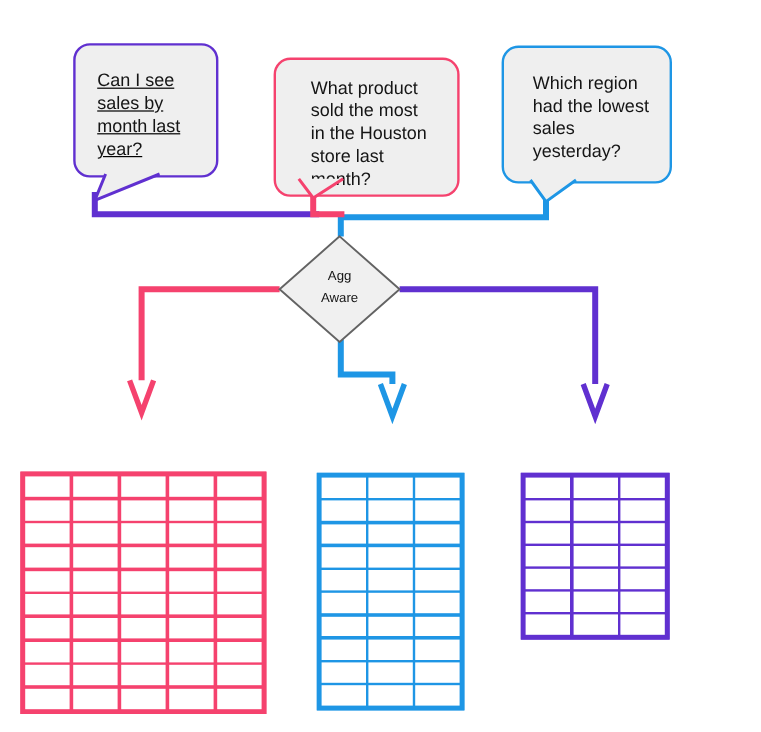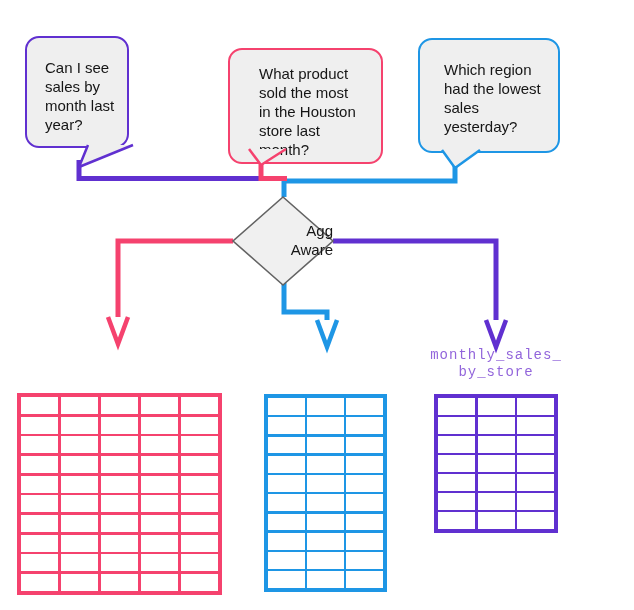--- a/index.html
+++ b/index.html
@@ -5,38 +5,38 @@
   html,body{margin:0;padding:0;background:#fff;}
   .canvas{
     position:relative;width:634px;height:610px;background:#ffffff;overflow:hidden;
     font-family:"Liberation Sans",sans-serif;
   }
   
   .bubble{
     position:absolute;box-sizing:border-box;background:var(--bubble-fill);
     border-radius:14px;z-index:1;
   }
-  .bubble-purple{left:25px;top:36px;width:104px;height:112px;border:2.5px solid var(--purple);padding:20px 8px 0 18px;}
+  .bubble-purple{left:61px;top:36px;width:121px;height:112px;border:2.5px solid var(--purple);padding:20px 8px 0 18px;text-decoration:underline;}
   .bubble-pink{left:228px;top:36px;width:155px;height:116px;border:2.5px solid var(--pink);padding:14px 6px 0 29px;margin-top:12px;}
   .bubble-blue{left:418px;top:38px;width:142px;height:115px;border:2.5px solid var(--blue);padding:20px 8px 0 24px;}
   .bubble-text{
     font-size:15px;line-height:19px;color:#151515;white-space:pre-line;letter-spacing:0px;
   }
   
   svg.wires{position:absolute;left:0;top:0;z-index:2;pointer-events:none;}
   .line{fill:none;stroke-width:5;}
   .tail{fill:var(--bubble-fill);stroke-width:2.5;stroke-linejoin:round;}
   .arrow{fill:#ffffff;stroke-width:4.5;stroke-linejoin:miter;}
   .stroke-purple{stroke:var(--purple);}
   .stroke-pink{stroke:var(--pink);}
   .stroke-blue{stroke:var(--blue);}
   .diamond{fill:var(--diamond-fill);stroke:var(--diamond-stroke);stroke-width:1.6;}
   .diamond-label{
     position:absolute;left:233px;top:221px;width:100px;z-index:3;
-    text-align:right;font-size:15px;line-height:19px;color:#151515;white-space:pre-line;
+    text-align:center;font-size:11px;line-height:19px;color:#151515;white-space:pre-line;
   }
   
   .tbl-label{
     position:absolute;z-index:1;width:170px;text-align:center;
     font-family:"Liberation Mono",monospace;font-size:14px;line-height:16.5px;
     letter-spacing:1px;white-space:pre-line;
   }
   .lbl-pink{left:35px;top:360px;color:var(--pink-light);}
   .lbl-blue{left:242px;top:347px;color:var(--blue-light);}
   .lbl-purple{left:411px;top:347px;color:var(--purple-light);}
@@ -176,22 +176,20 @@
       <div class="cell"></div>
       <div class="cell"></div>
       <div class="cell"></div>
       <div class="cell"></div>
       <div class="cell"></div>
       <div class="cell"></div>
       <div class="cell"></div>
       <div class="cell"></div>
     </div>
 
-  <div class="tbl-label lbl-purple">monthly_sales_
-by_store</div>
 
   <svg class="wires" width="634" height="610" viewBox="0 0 634 610">
 
     <path class="line stroke-purple" d="M79,160 L79,178.5 L266,178.5"></path>
     <path class="line stroke-blue" d="M455,160 L455,181 L284,181 L284,197"></path>
     <path class="line stroke-pink" d="M261,157 L261,178.5 L287,178.5"></path>
 
     <path class="tail stroke-purple" d="M88,145 L79,167 L133,145"></path>
     <path class="tail stroke-pink" d="M249,149 L261,165 L286,149"></path>
     <path class="tail stroke-blue" d="M442,150 L455,168 L480,150"></path>

